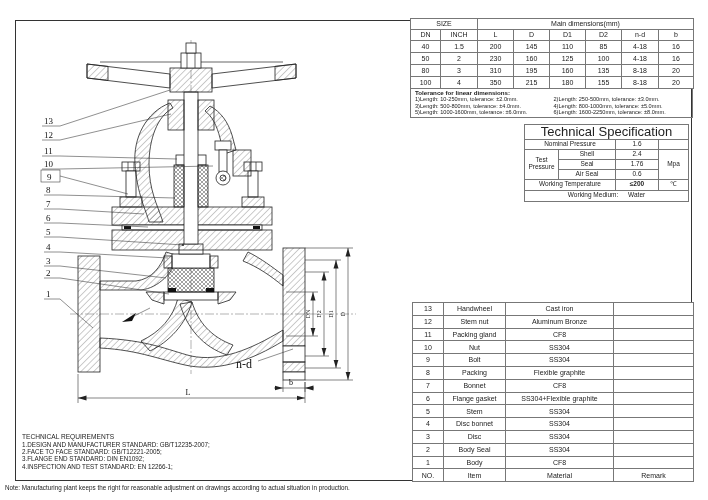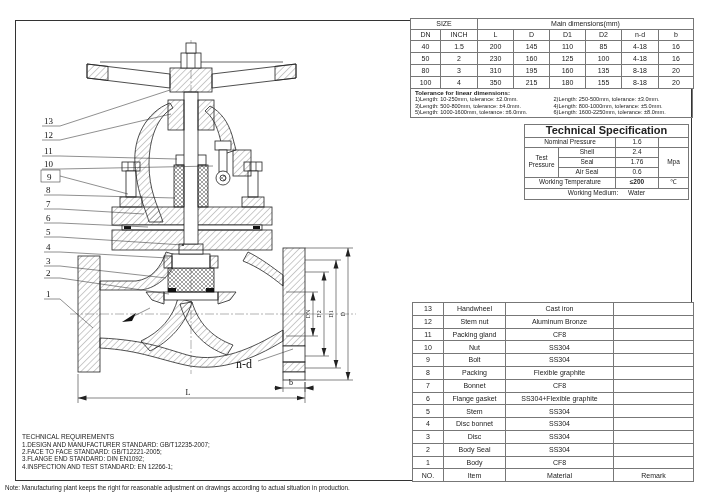--- a/index.html
+++ b/index.html
@@ -8,21 +8,21 @@
   .sheet-border{position:absolute;left:15px;top:20px;width:677px;height:461px;
        border:1px solid #333;box-sizing:border-box;}
   table{position:absolute;border-collapse:collapse;table-layout:fixed;background:#fff;}
   td,th{border:1px solid #777;font-weight:normal;text-align:center;vertical-align:middle;
        padding:0;line-height:1.05;font-size:7px;color:#222;overflow:hidden;}
   .size-table{left:410px;top:18px;width:283px;}
   .size-table .hrow td{height:10px;}
   .size-table .drow td{height:11px;}
   .spec-table{left:524px;top:124px;width:164px;}
   .spec-table td{font-size:6.5px;}
-  .spec-table .title td{height:11px;font-size:11px;font-weight:700;}
+  .spec-table .title td{height:11px;font-size:13px;font-weight:400;}
   .spec-table .r td{height:9px;}
   .spec-table .rb td{height:10px;}
   .bold{font-weight:bold;}
   .parts-table{left:412px;top:302px;width:281px;height:179px;}
   .parts-table td{height:11.8px;}
   .tolerance{position:absolute;left:410px;top:88px;width:283px;height:30px;
        border:1px solid #777;border-top:none;box-sizing:border-box;padding:1px 0 0 4px;}
   .tol-title{font-size:6.2px;font-weight:600;}
   .tol-grid{display:grid;grid-template-columns:1fr 1fr;font-size:5.6px;line-height:6.6px;}
   .tech-req{position:absolute;left:22px;top:433px;width:340px;}

